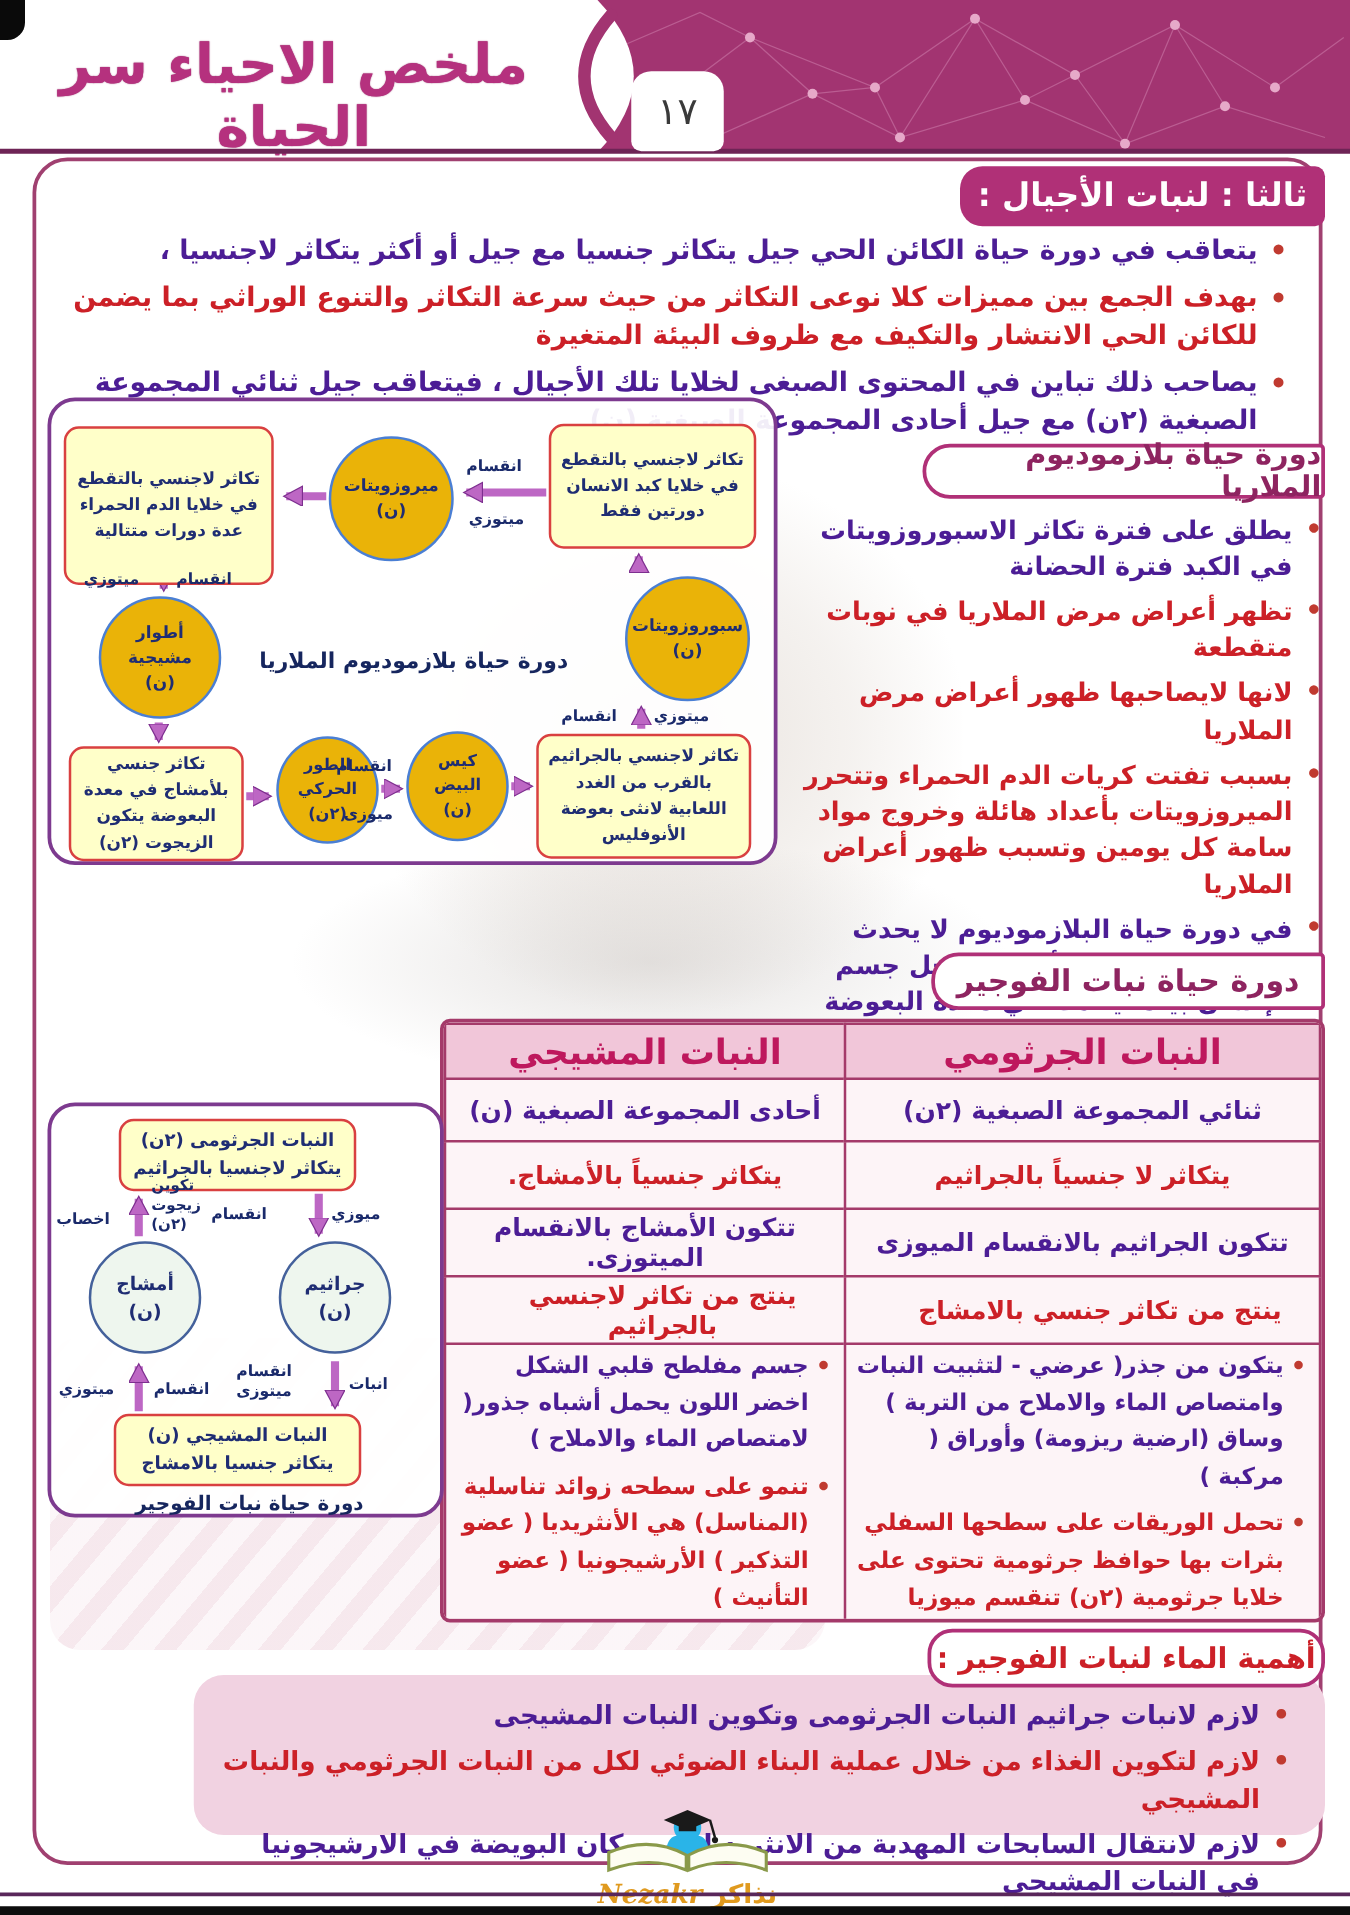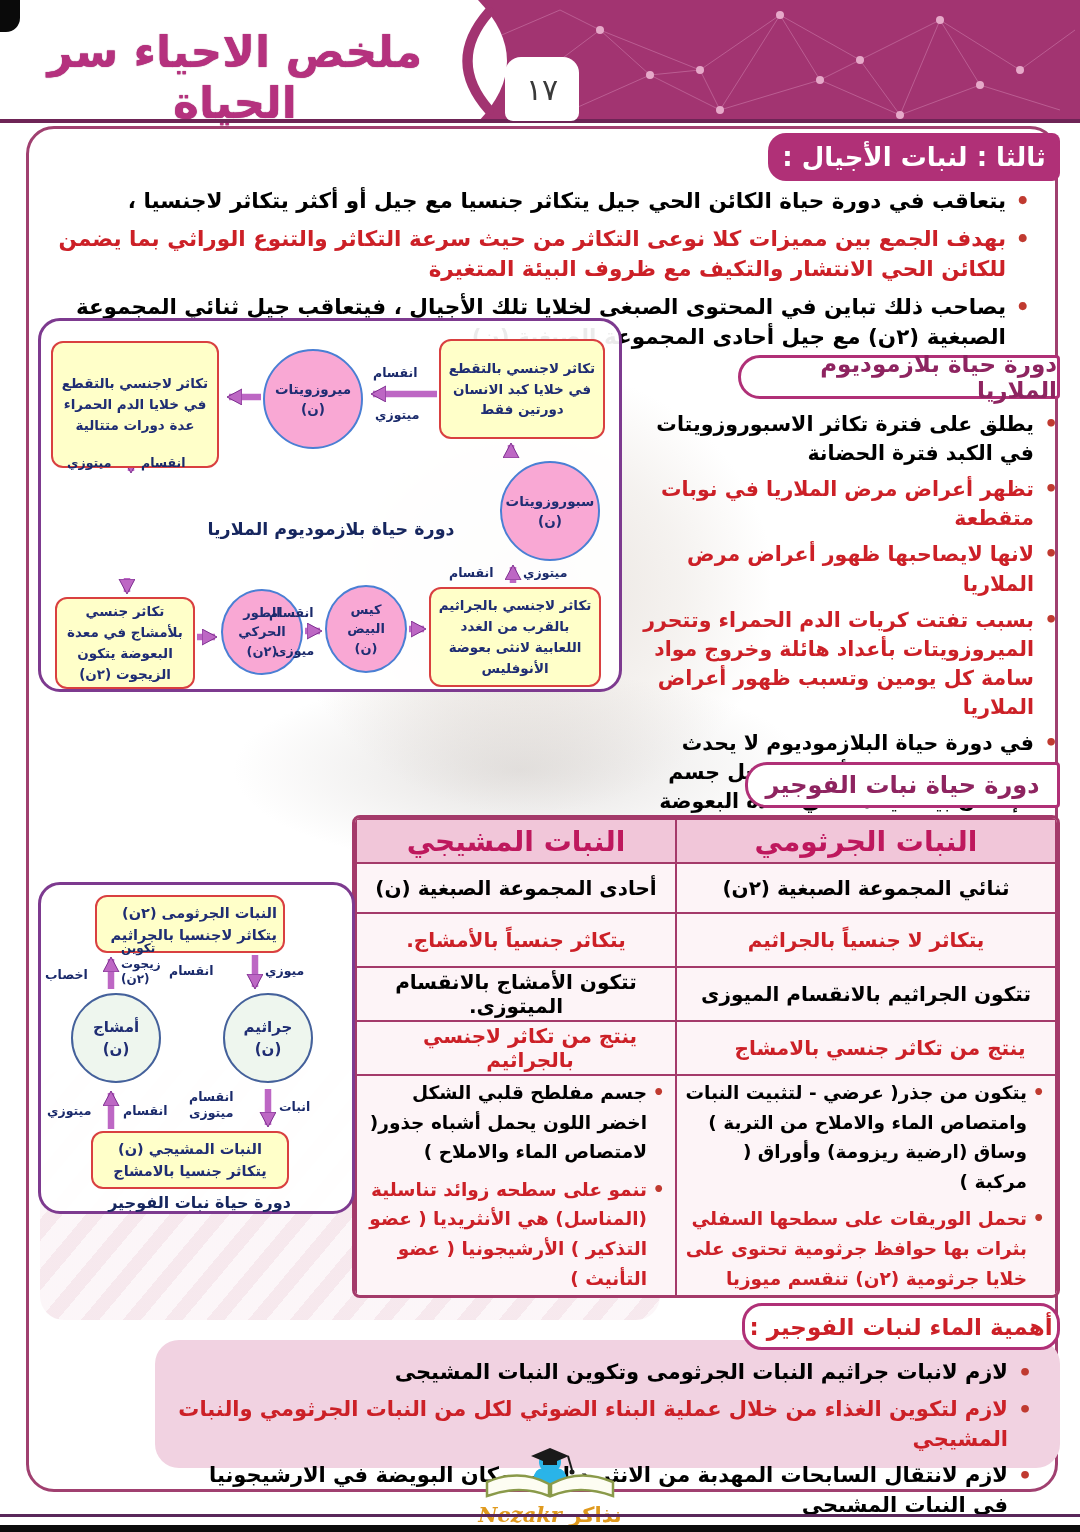--- a/index.html
+++ b/index.html
@@ -47,35 +47,35 @@
     border-radius:22px 4px 4px 22px; display:flex; align-items:center; justify-content:center;
     font-weight:bold; color:#8e2460;
   }
   #malaria-head { left:738px; top:355px; width:322px; height:44px; font-size:23px; }
   #fern-head    { left:745px; top:762px; width:315px; height:46px; font-size:24px; }
   #water-head   { left:742px; top:1303px; width:318px; height:47px; font-size:23px; color:#cc2027; border-radius:20px; }
   
   ul.blist { list-style:none; }
   ul.blist li { position:relative; padding-right:26px; font-weight:bold; text-align:right; margin-bottom:7px; line-height:1.42; }
   ul.blist li::before { content:"•"; position:absolute; right:2px; top:-1px; color:#c03a30; font-size:1.05em; }
-  .t-blue { color:#000000; }
+  .t-blue { color:#4c1d95; }
   .t-red  { color:#cc2027; }
   .intro-bullets { position:absolute; right:48px; top:186px; width:1000px; font-size:21.5px; z-index:2; }
   .mal-bullets  { position:absolute; left:632px; top:410px; width:428px; font-size:20.5px; z-index:2; }
   .water-box { position:absolute; left:155px; top:1340px; width:905px; height:128px; background:#f1d2e1;
     border-radius:24px; z-index:2; padding:18px 26px 8px 12px; }
   .water-box ul.blist { font-size:21px; }
   
   .diagram { position:absolute; background:rgba(255,255,255,.92); border:3px solid #7d3a8f; border-radius:22px; z-index:2; }
   #malaria-diagram { left:38px; top:318px; width:584px; height:374px; }
   #fern-diagram    { left:38px; top:882px;  width:317px; height:332px; }
   .dbox { position:absolute; background:#ffffc9; border:2.5px solid #d94040; border-radius:12px;
     color:#1f2d73; font-weight:bold; font-size:13.5px; text-align:center;
     display:flex; align-items:center; justify-content:center; padding:4px 6px; line-height:1.55; }
-  .dcirc { position:absolute; background:#f9a8d4; border:2px solid #4a7fd4; border-radius:50%;
+  .dcirc { position:absolute; background:#eab308; border:2px solid #4a7fd4; border-radius:50%;
     color:#1f2d73; font-weight:bold; font-size:13.5px; text-align:center;
     display:flex; align-items:center; justify-content:center; padding:8px; line-height:1.5; }
   .dcirc.pale { background:#eef6ee; border-color:#44619b; font-size:15px; }
   .dlbl { position:absolute; font-size:12.5px; font-weight:bold; color:#1a2a6b; white-space:nowrap; }
   .dlbl.stack { white-space:normal; text-align:left; line-height:1.3; }
   .dtitle { position:absolute; font-size:17.5px; font-weight:bold; color:#16265e; text-align:center; }
   .arrows { position:absolute; left:0; top:0; pointer-events:none; }
   
   .fern-table-wrap { position:absolute; left:352px; top:815px; width:708px; height:483px; z-index:2;
     border:3px solid #a43a6a; border-radius:8px; overflow:hidden; background:#fdf4f7; }
@@ -163,20 +163,21 @@
         <line x1="156" y1="316" x2="174" y2="316"></line>
         <line x1="264" y1="310" x2="279" y2="310"></line>
         <line x1="368" y1="308" x2="383" y2="308"></line>
         <line x1="472" y1="262" x2="472" y2="246"></line>
         <line x1="470" y1="136" x2="470" y2="124"></line>
       </g>
     </svg>
     <div class="dbox" style="left:398px; top:18px; width:166px; height:100px;">تكاثر لاجنسي بالتقطع في خلايا كبد الانسان دورتين فقط</div>
     <div class="dcirc" style="left:222px; top:28px; width:100px; height:100px;">ميروزويتات (ن)</div>
     <div class="dbox" style="left:10px; top:20px; width:168px; height:127px;">تكاثر لاجنسي بالتقطع في خلايا الدم الحمراء عدة دورات متتالية</div>
+    <div class="dcirc" style="left:38px; top:156px; width:98px; height:98px;">أطوار مشيجية (ن)</div>
     <div class="dtitle" style="left:150px; top:198px; width:280px;">دورة حياة بلازموديوم الملاريا</div>
     <div class="dcirc" style="left:420px; top:140px; width:100px; height:100px;margin-left:39px;">سبوروزويتات (ن)</div>
     <div class="dbox" style="left:14px; top:276px; width:140px; height:92px;">تكاثر جنسي بلأمشاج في معدة البعوضة يتكون الزيجوت (٢ن)</div>
     <div class="dcirc" style="left:180px; top:268px; width:82px; height:86px; font-size:13px;">الطور الحركي (٢ن)</div>
     <div class="dcirc" style="left:284px; top:264px; width:82px; height:88px; font-size:13px;">كيس البيض (ن)</div>
     <div class="dbox" style="left:388px; top:266px; width:172px; height:100px;">تكاثر لاجنسي بالجراثيم بالقرب من الغدد اللعابية لانثى بعوضة الأنوفليس</div>
 
     <div class="dlbl" style="left:332px; top:44px;">انقسام</div>
     <div class="dlbl" style="left:334px; top:86px;">ميتوزي</div>
     <div class="dlbl" style="left:100px; top:134px;">انقسام</div>
@@ -245,21 +246,21 @@
 
   <div class="diagram" id="fern-diagram">
     <svg class="arrows" width="317" height="332" viewBox="0 0 317 332">
       <g stroke="#bd67c4" stroke-width="6.5" marker-end="url(#ah)">
         <line x1="214" y1="70" x2="214" y2="102"></line>
         <line x1="70" y1="104" x2="70" y2="74"></line>
         <line x1="227" y1="204" x2="227" y2="240"></line>
         <line x1="70" y1="244" x2="70" y2="208"></line>
       </g>
     </svg>
-    <div class="dbox" style="left:54px; top:10px; width:190px; height:58px; font-size:14.5px;text-align:right;">النبات الجرثومى (٢ن) يتكاثر لاجنسيا بالجراثيم</div>
+    <div class="dbox" style="left:54px; top:10px; width:190px; height:58px; font-size:14.5px;">النبات الجرثومى (٢ن) يتكاثر لاجنسيا بالجراثيم</div>
     <div class="dcirc pale" style="left:182px; top:108px; width:90px; height:90px;">جراثيم (ن)</div>
     <div class="dcirc pale" style="left:30px;  top:108px; width:90px; height:90px;">أمشاج (ن)</div>
     <div class="dbox" style="left:50px; top:246px; width:198px; height:58px; font-size:14.5px;">النبات المشيجي (ن) يتكاثر جنسيا بالامشاج</div>
     <div class="dtitle" style="left:0; top:308px; width:317px; font-size:16px;">دورة حياة نبات الفوجير</div>
 
     <div class="dlbl" style="left:128px; top:78px;">انقسام</div>
     <div class="dlbl" style="left:224px; top:78px;">ميوزي</div>
     <div class="dlbl" style="left:4px;   top:82px;">اخصاب</div>
     <div class="dlbl stack" style="left:80px; top:56px; width:68px; font-size:12px;">تكوين زيجوت (٢ن)</div>
     <div class="dlbl stack" style="left:148px; top:204px; width:70px;">

